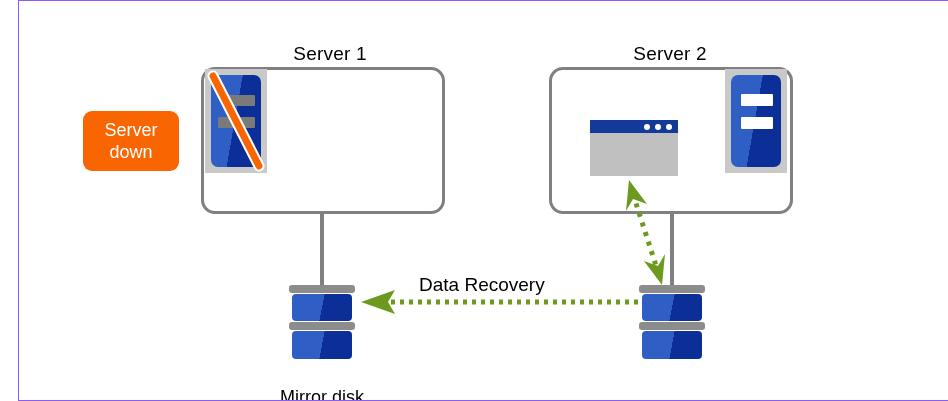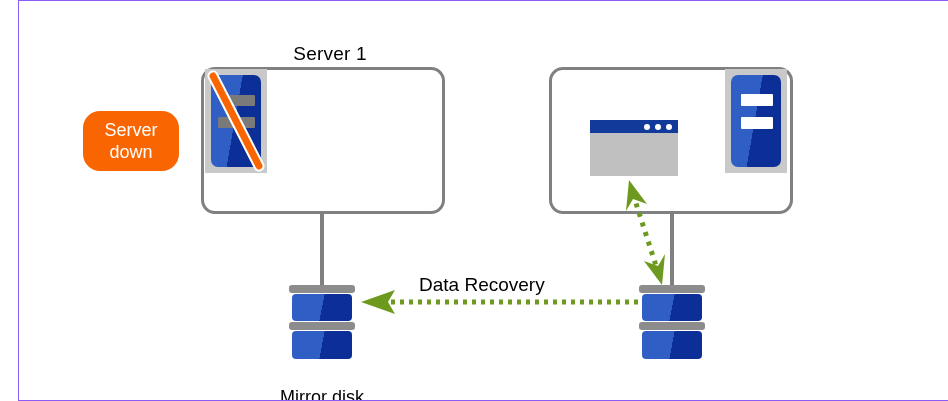--- a/index.html
+++ b/index.html
@@ -113,21 +113,21 @@
   
   .connector {
     position: absolute;
     background: #808080;
   }
 
   
   .badge {
     position: absolute;
     background: #f96500;
-    border-radius: 17px;
+    border-radius: 9px;
     color: #ffffff;
     font-size: 18px;
     line-height: 22px;
     display: flex;
     flex-direction: column;
     align-items: center;
     justify-content: center;
     box-sizing: border-box;
   }
 
@@ -157,20 +157,21 @@
     <div class="slash-wrap">
       <svg width="62" height="104" viewBox="0 0 62 104">
         <line x1="8" y1="7" x2="54" y2="97" stroke="#ffffff" stroke-width="11" stroke-linecap="round"></line>
         <line x1="8" y1="7" x2="54" y2="97" stroke="#f96500" stroke-width="7" stroke-linecap="round"></line>
       </svg>
     </div>
   </div>
 
   <div class="connector" style="left:301px; top:212px; width:4px; height:74px;"></div>
 
+  <div class="server-title" style="left:576px; top:42px; width:150px;">Server 2</div>
 
   <div class="server-box" style="left:530px; top:66px; width:244px; height:147px;"></div>
 
 
   <div class="app-window" style="left:571px; top:119px; width:88px; height:56px;">
     <div class="app-titlebar" style="height:13px;">
       <div class="app-dot" style="right:28px; top:4px; width:6px; height:6px;"></div>
       <div class="app-dot" style="right:17px; top:4px; width:6px; height:6px;"></div>
       <div class="app-dot" style="right:6px; top:4px; width:6px; height:6px;"></div>
     </div>

